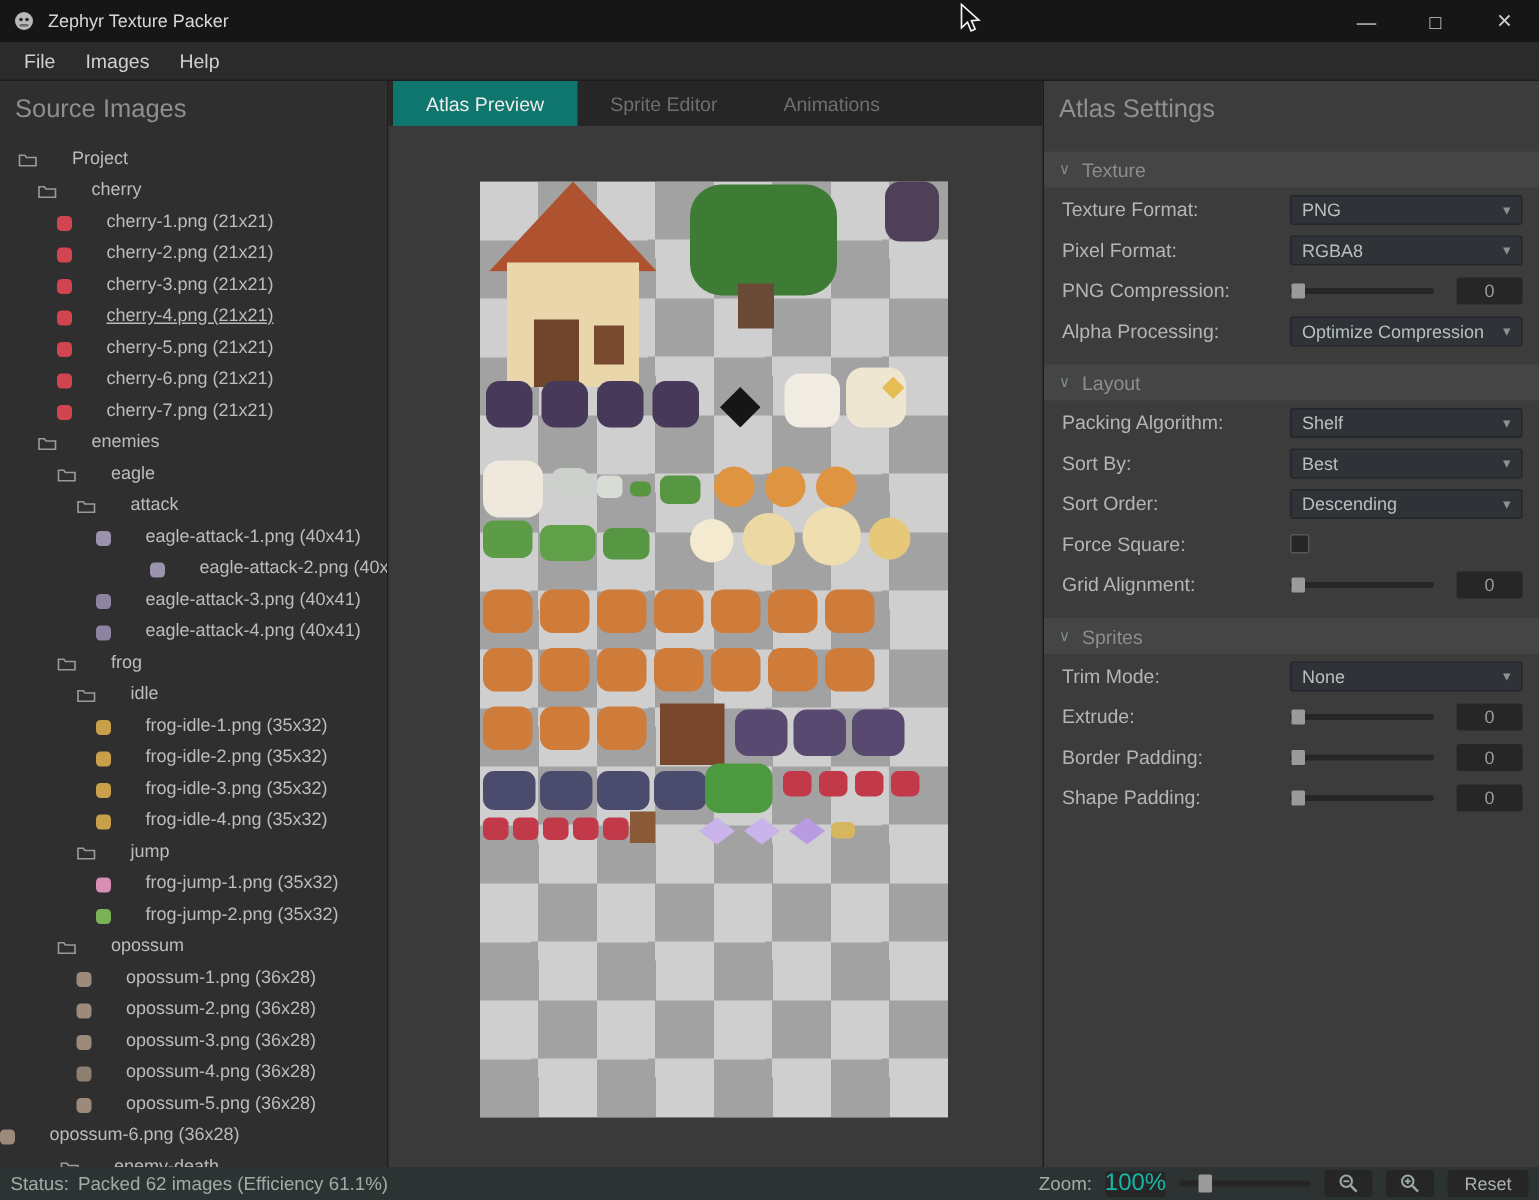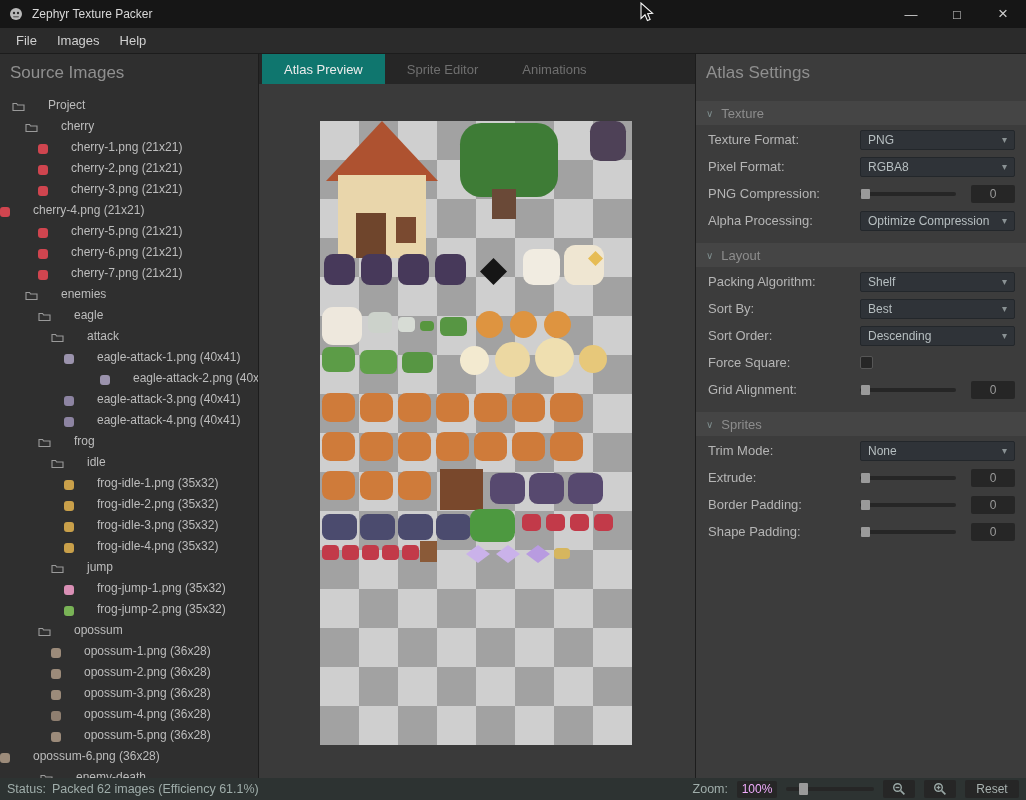--- a/index.html
+++ b/index.html
@@ -56,21 +56,21 @@
   .thumb { position:absolute; left:1px; top:-3px; width:9px; height:10px; background:#9a9a9a; border-radius:1px; }
   .numbox { width:44px; height:18px; background:#262626; border-radius:2px; color:#9a9a9a; font-size:12px;
     display:flex; align-items:center; justify-content:center; }
   .checkbox { width:13px; height:13px; background:#262626; border:1px solid #565656; border-radius:2px; }
 
   
   .statusbar { height:22px; background:#2d3332; display:flex; align-items:center; padding:0 7px;
     color:#9fadaa; font-size:12.5px; gap:6px; flex:none; }
   .zoom-group { margin-left:auto; display:flex; align-items:center; gap:9px; }
   .sb-numbox { width:40px; height:17px; background:#262626; border-radius:2px; display:flex;
-    align-items:center; justify-content:center; font-size:12px; color:#f0abfc; }
+    align-items:center; justify-content:center; font-size:16px; color:#14b8a6; }
   .sb-slider { width:88px; height:4px; background:#262626; border-radius:2px; position:relative; }
   .sb-thumb { position:absolute; left:13px; top:-4px; width:9px; height:12px; background:#9a9a9a; border-radius:1px; }
   .btn { height:18px; background:#262626; border:none; border-radius:2px; display:flex; align-items:center;
     justify-content:center; color:#a8b2b0; font-size:12px; font-family:inherit; }
   .zoom-btn { width:32px; }
   .reset-btn { width:54px; }
 
   .cursor { position:absolute; left:640px; top:2px; z-index:60; pointer-events:none; }
 </style>
 </head>
@@ -127,21 +127,21 @@
             <span>cherry-1.png (21x21)</span>
           </div>
           <div class="tree-row" style="padding-left: 38px;">
             <span class="file-ico" style="background: rgb(208, 69, 79);"></span>
             <span>cherry-2.png (21x21)</span>
           </div>
           <div class="tree-row" style="padding-left: 38px;">
             <span class="file-ico" style="background: rgb(208, 69, 79);"></span>
             <span>cherry-3.png (21x21)</span>
           </div>
-          <div class="tree-row" style="">
+          <div class="tree-row" style="padding-left: 38px; text-decoration: underline;">
             <span class="file-ico" style="background: rgb(208, 69, 79);"></span>
             <span>cherry-4.png (21x21)</span>
           </div>
           <div class="tree-row" style="padding-left: 38px;">
             <span class="file-ico" style="background: rgb(208, 69, 79);"></span>
             <span>cherry-5.png (21x21)</span>
           </div>
           <div class="tree-row" style="padding-left: 38px;">
             <span class="file-ico" style="background: rgb(208, 69, 79);"></span>
             <span>cherry-6.png (21x21)</span>

